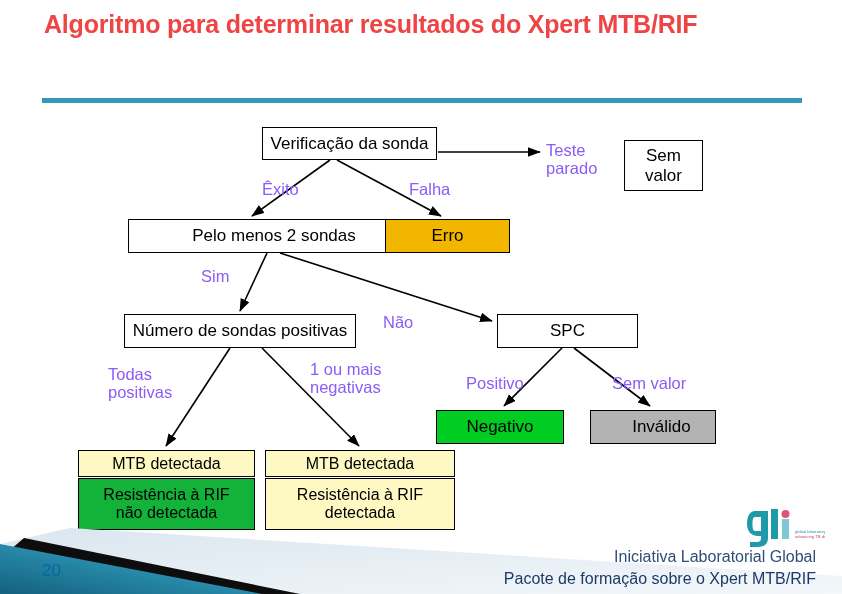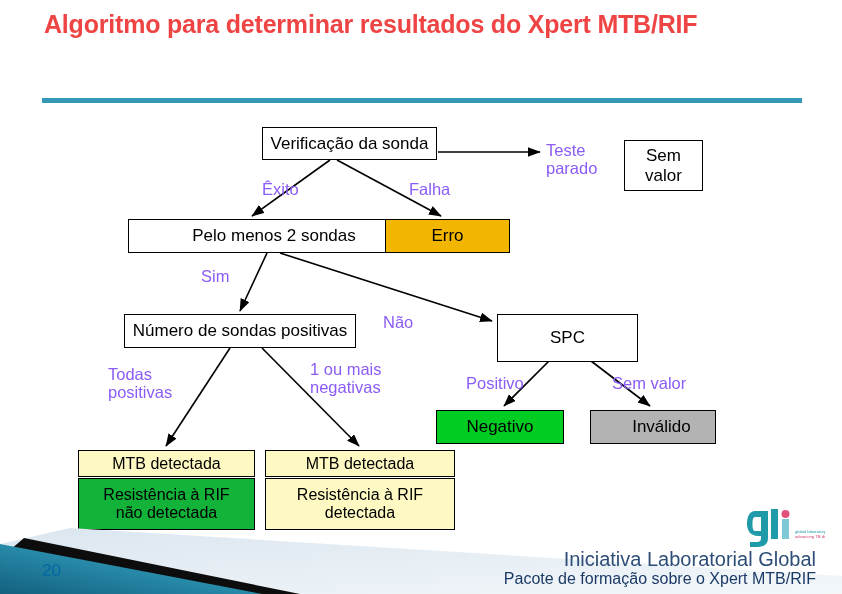--- a/index.html
+++ b/index.html
@@ -99,21 +99,21 @@
     top: 561px;
     color: #0369a1;
     font-size: 17px;
     font-family: Liberation Sans, sans-serif;
   }
   #footer-line1 {
     position: absolute;
     right: 26px;
     top: 548px;
     color: #2e4e78;
-    font-size: 20px;
+    font-size: 16px;
     font-family: "Liberation Sans", sans-serif;
     text-align: right;
   }
   #footer-line2 {
     position: absolute;
     right: 26px;
     top: 570px;
     color: #1c3a66;
     font-size: 16px;
     font-weight: normal;
@@ -161,21 +161,21 @@
 
     <path d="M574,236 L650,294" stroke="#000" stroke-width="1.6" fill="none" marker-end="url(#ah)"></path>
   </svg>
 
   <div class="node" style="left:262px;top:15px;width:175px;height:33px;">Verificação da sonda</div>
   <div class="node" style="left:624px;top:28px;width:79px;height:51px;">Sem
 valor</div>
   <div class="node" style="left:128px;top:107px;width:292px;height:34px;">Pelo menos 2 sondas</div>
   <div class="node orange" style="left:385px;top:107px;width:125px;height:34px;">Erro</div>
   <div class="node" style="left:124px;top:202px;width:232px;height:34px;">Número de sondas positivas</div>
-  <div class="node" style="left:497px;top:202px;width:141px;height:48px;">SPC</div>
+  <div class="node" style="left:497px;top:202px;width:141px;height:34px;">SPC</div>
   <div class="node green" style="left:436px;top:298px;width:128px;height:34px;">Negativo</div>
   <div class="node gray" style="left:590px;top:298px;width:126px;height:34px;">Inválido</div>
   <div class="node red" style="left:78px;top:338px;width:177px;height:27px;font-size:16px;">MTB detectada</div>
   <div class="node red" style="left:265px;top:338px;width:190px;height:27px;font-size:16px;">MTB detectada</div>
   <div class="node greenres" style="left:78px;top:366px;width:177px;height:52px;font-size:16px;">Resistência à RIF
 não detectada</div>
   <div class="node red" style="left:265px;top:366px;width:190px;height:52px;font-size:16px;">Resistência à RIF
 detectada</div>
 
   <div class="edge-label" style="left:262px;top:68px;">Êxito</div>

